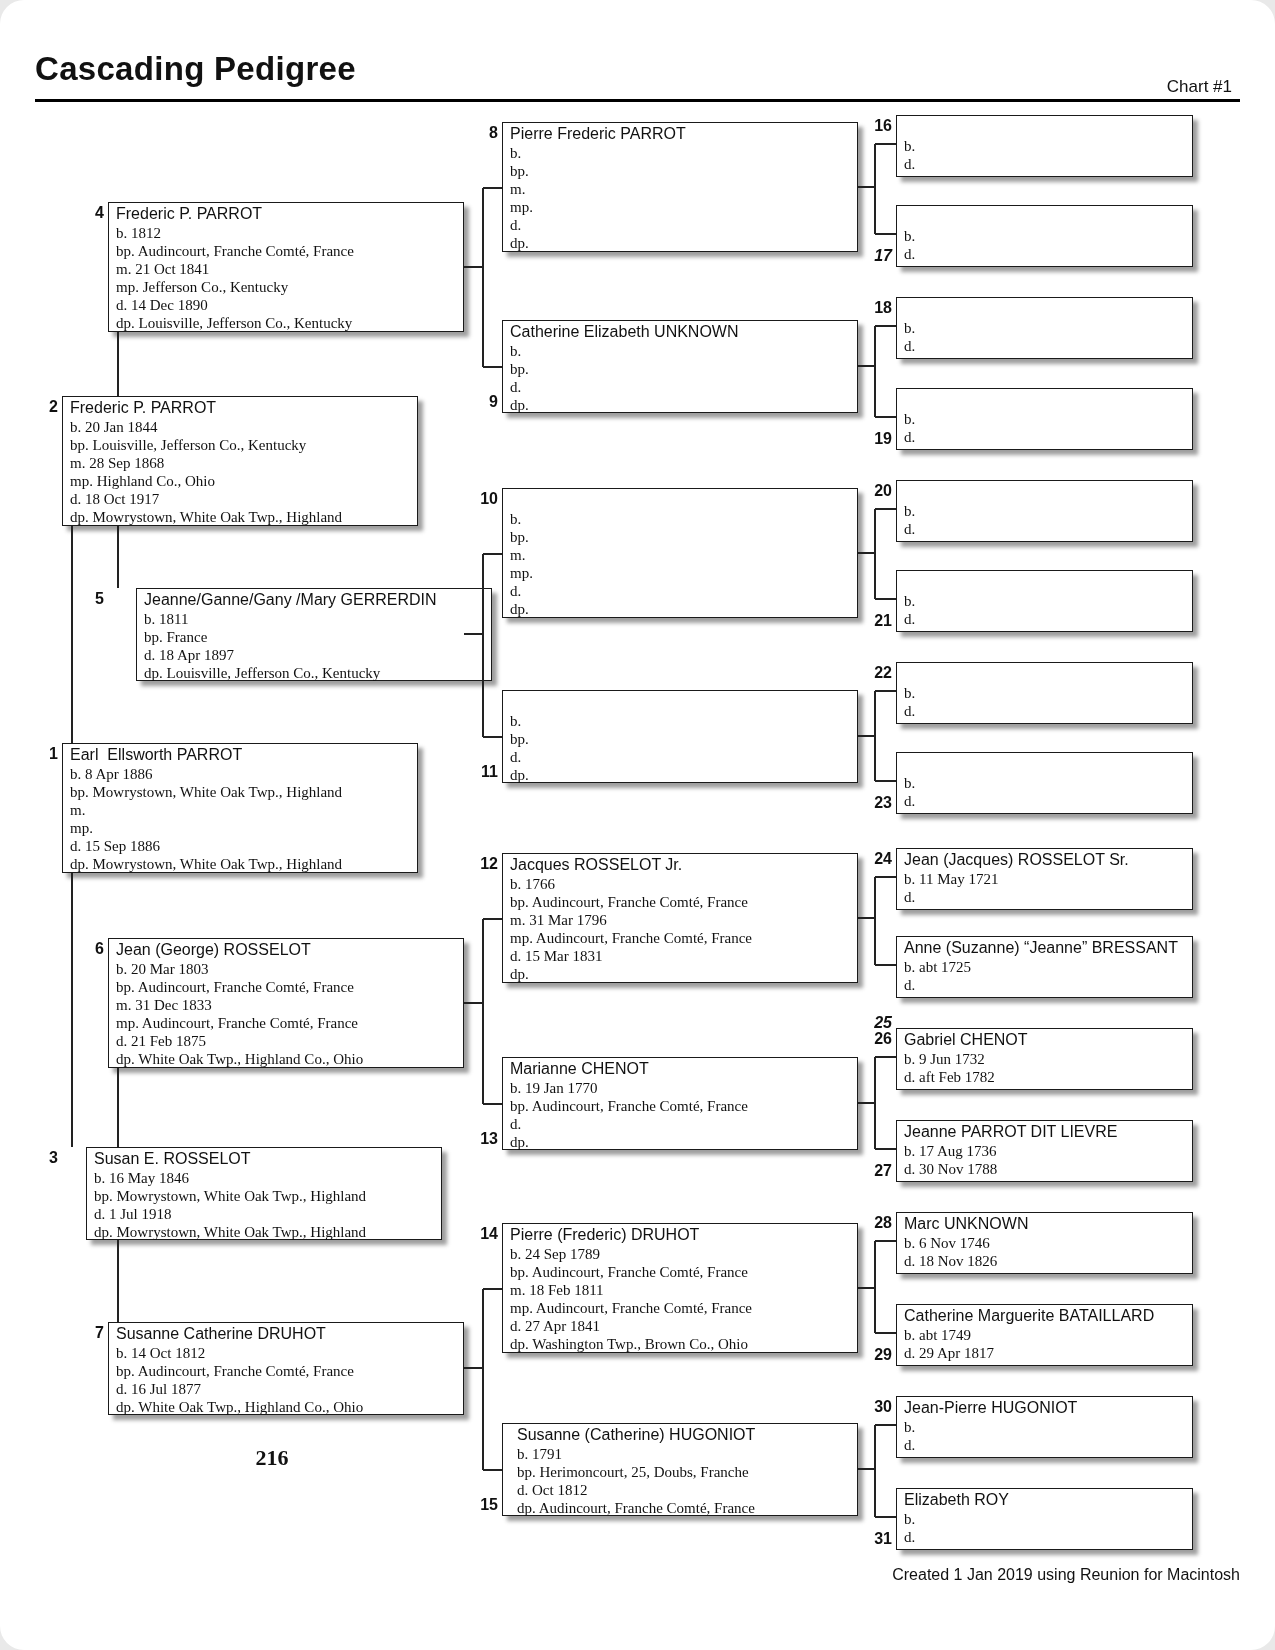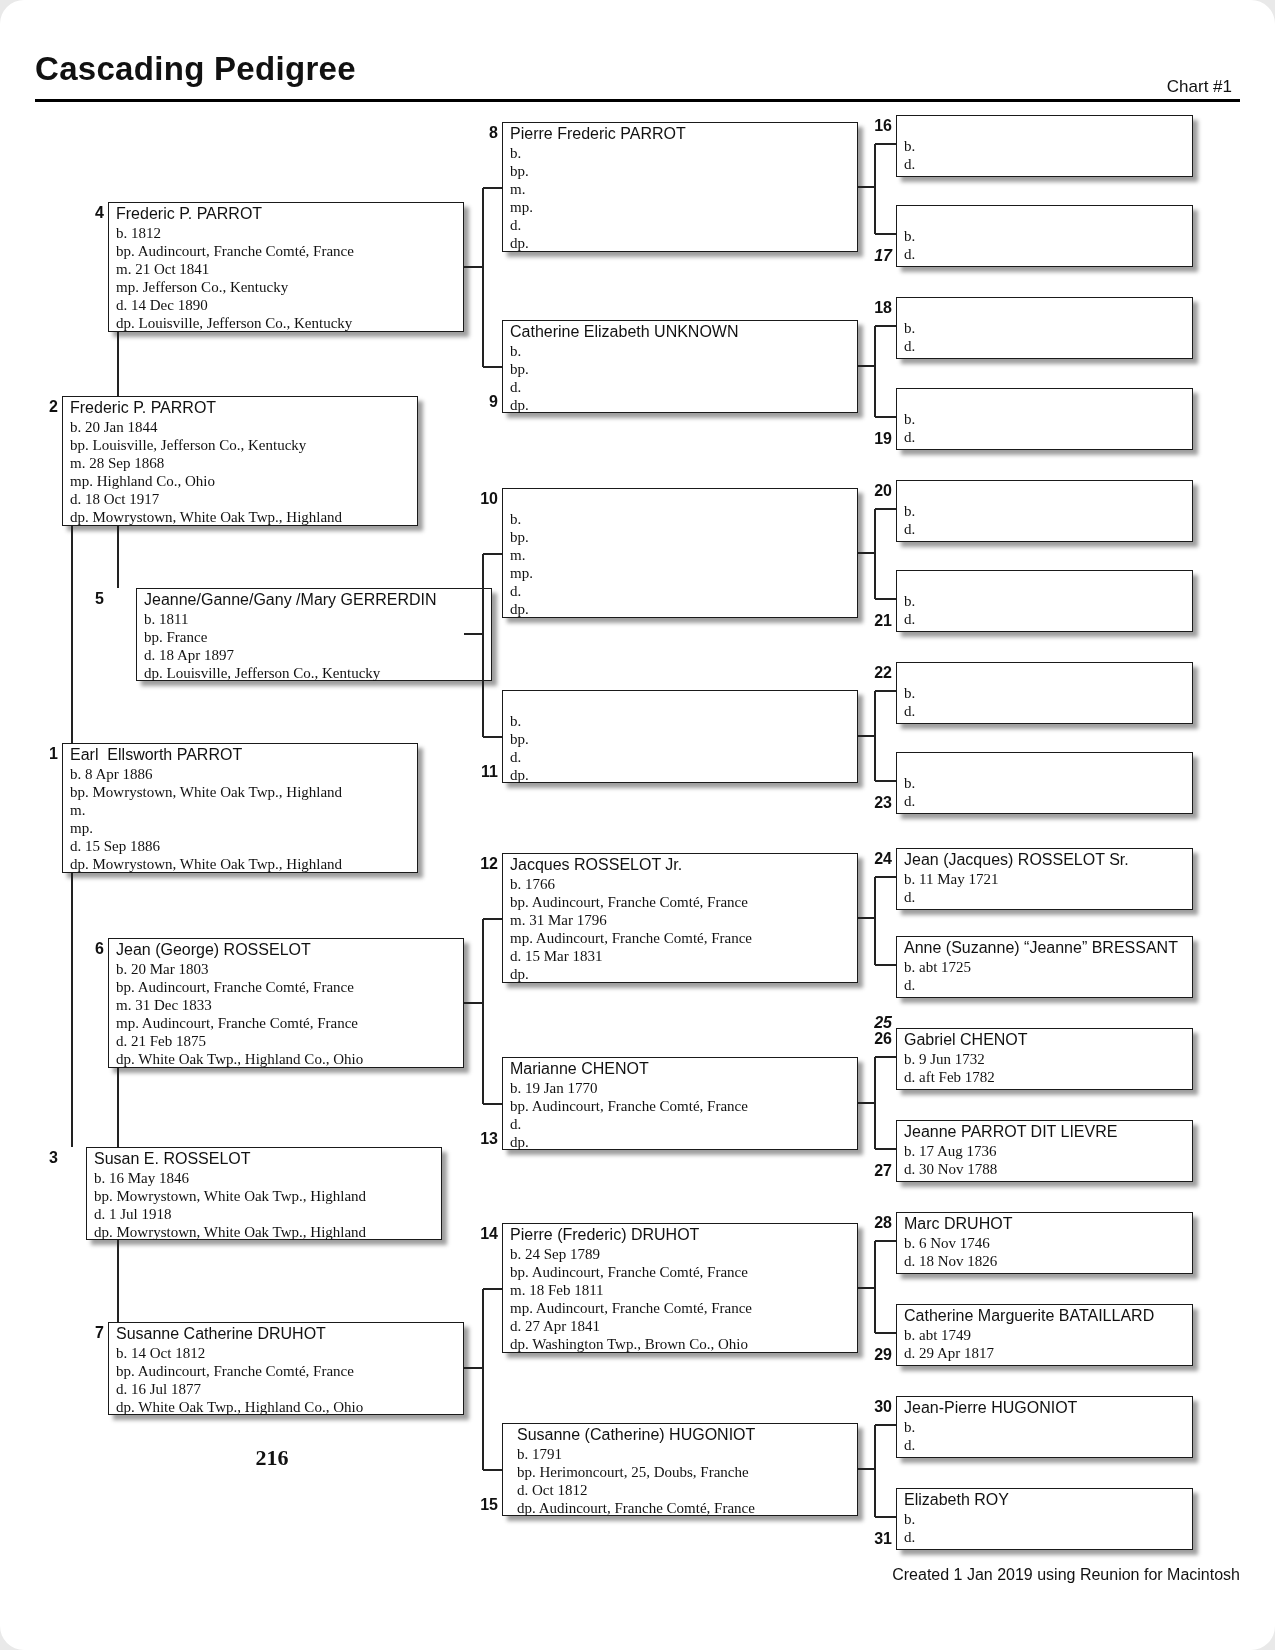--- a/index.html
+++ b/index.html
@@ -229,21 +229,21 @@
         <div class="person-line">d. aft Feb 1782</div>
       </div>
       <div class="person-number" style="left: 856px; top: 1029px;">26</div>
       <div class="person-box" style="left: 896px; top: 1120px; width: 297px; height: 62px;">
         <div class="person-name">Jeanne PARROT DIT LIEVRE</div>
         <div class="person-line">b. 17 Aug 1736</div>
         <div class="person-line">d. 30 Nov 1788</div>
       </div>
       <div class="person-number" style="left: 856px; top: 1161px;">27</div>
       <div class="person-box" style="left: 896px; top: 1212px; width: 297px; height: 62px;">
-        <div class="person-name">Marc DRUHOT</div>
+        <div class="person-name">Marc UNKNOWN</div>
         <div class="person-line">b. 6 Nov 1746</div>
         <div class="person-line">d. 18 Nov 1826</div>
       </div>
       <div class="person-number" style="left: 856px; top: 1213px;">28</div>
       <div class="person-box" style="left: 896px; top: 1304px; width: 297px; height: 62px;">
         <div class="person-name">Catherine Marguerite BATAILLARD</div>
         <div class="person-line">b. abt 1749</div>
         <div class="person-line">d. 29 Apr 1817</div>
       </div>
       <div class="person-number" style="left: 856px; top: 1345px;">29</div>

